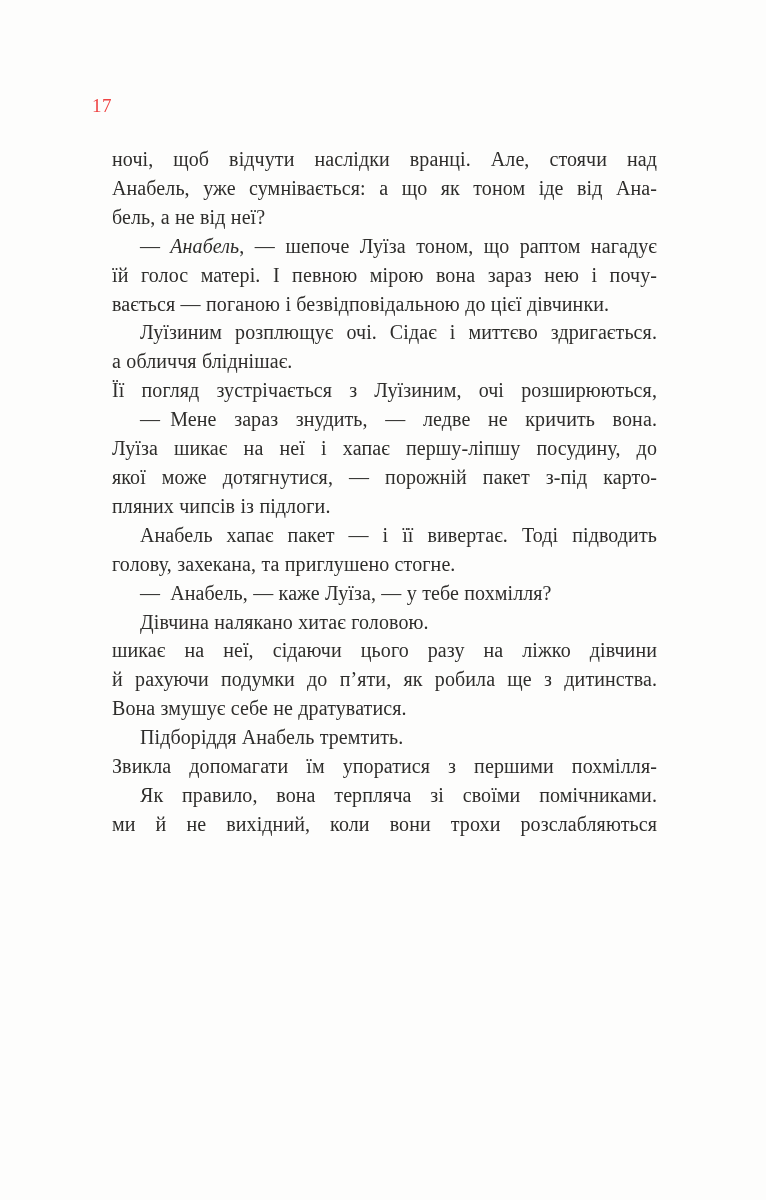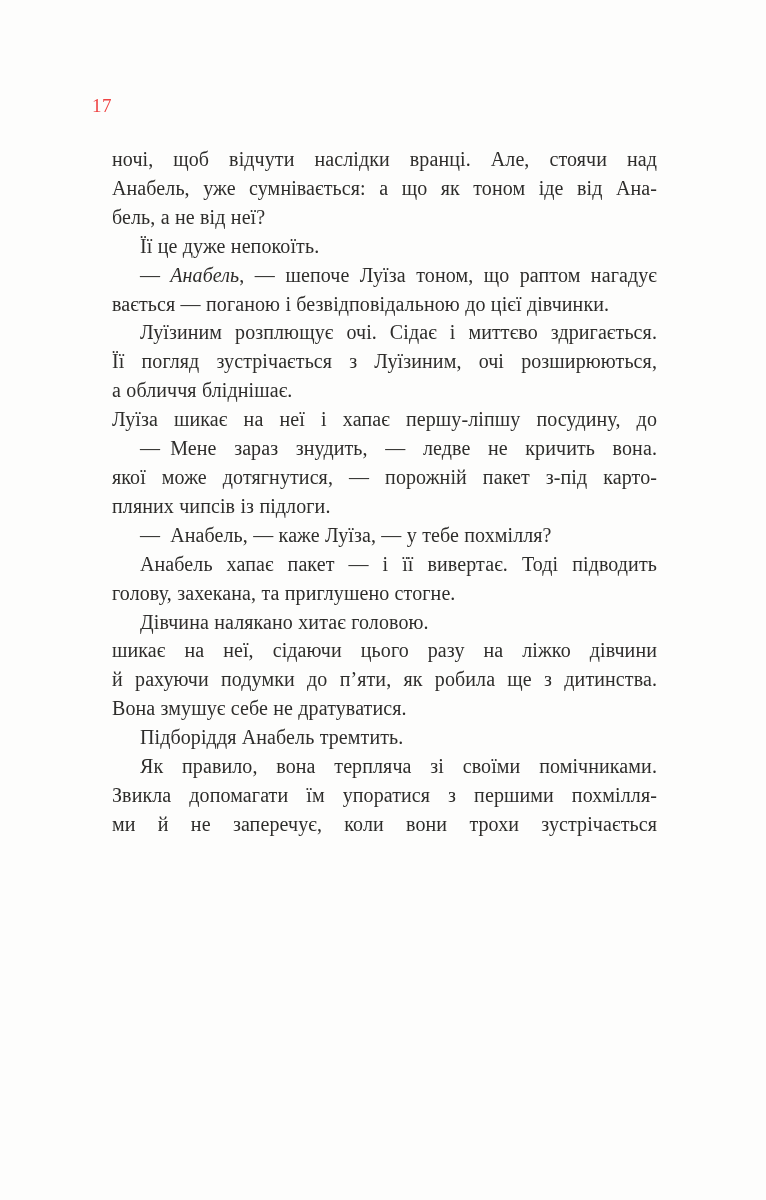--- a/index.html
+++ b/index.html
@@ -63,54 +63,52 @@
 
 <div class="page">
   <div class="page-number">17</div>
   <div class="text-block">
       <div class="para">
         <div class="line"><span>ночі, щоб відчути наслідки вранці. Але, стоячи над</span></div>
         <div class="line"><span>Анабель, уже сумнівається: а що як тоном іде від Ана-</span></div>
         <div class="line end"><span>бель, а не від неї?</span></div>
       </div>
       <div class="para">
-        <div class="line indent end"><span>Її це дуже непокоїть.</span></div>
-      </div>
-      <div class="para">
         <div class="line indent"><span>— </span><i>Анабель</i><span>, — шепоче Луїза тоном, що раптом нагадує</span></div>
+        <div class="line"><span>їй голос матері. І певною мірою вона зараз нею і почу-</span></div>
         <div class="line end"><span>вається — поганою і безвідповідальною до цієї дівчинки.</span></div>
       </div>
       <div class="para">
         <div class="line indent"><span>Луїзиним розплющує очі. Сідає і миттєво здригається.</span></div>
+        <div class="line end"><span>а обличчя бліднішає.</span></div>
         <div class="line"><span>Її погляд зустрічається з Луїзиним, очі розширюються,</span></div>
-        <div class="line end"><span>а обличчя бліднішає.</span></div>
       </div>
       <div class="para">
+        <div class="line indent"><span>— Мене зараз знудить, — ледве не кричить вона.</span></div>
         <div class="line"><span>Луїза шикає на неї і хапає першу-ліпшу посудину, до</span></div>
-        <div class="line indent"><span>— Мене зараз знудить, — ледве не кричить вона.</span></div>
         <div class="line"><span>якої може дотягнутися, — порожній пакет з-під карто-</span></div>
         <div class="line end"><span>пляних чипсів із підлоги.</span></div>
       </div>
       <div class="para">
-        <div class="line indent end"><span>— Анабель, — каже Луїза, — у тебе похмілля?</span></div>
+        <div class="line indent"><span>Анабель хапає пакет — і її вивертає. Тоді підводить</span></div>
+        <div class="line end"><span>голову, захекана, та приглушено стогне.</span></div>
       </div>
       <div class="para">
-        <div class="line indent"><span>Анабель хапає пакет — і її вивертає. Тоді підводить</span></div>
-        <div class="line end"><span>голову, захекана, та приглушено стогне.</span></div>
+        <div class="line indent end"><span>— Анабель, — каже Луїза, — у тебе похмілля?</span></div>
       </div>
       <div class="para">
         <div class="line indent end"><span>Дівчина налякано хитає головою.</span></div>
       </div>
       <div class="para">
         <div class="line"><span>шикає на неї, сідаючи цього разу на ліжко дівчини</span></div>
         <div class="line"><span>й рахуючи подумки до п’яти, як робила ще з дитинства.</span></div>
         <div class="line end"><span>Вона змушує себе не дратуватися.</span></div>
       </div>
       <div class="para">
         <div class="line indent end"><span>Підборіддя Анабель тремтить.</span></div>
       </div>
       <div class="para">
+        <div class="line"><span>Звикла допомагати їм упоратися з першими похмілля-</span></div>
         <div class="line indent"><span>Як правило, вона терпляча зі своїми помічниками.</span></div>
-        <div class="line"><span>Звикла допомагати їм упоратися з першими похмілля-</span></div>
-        <div class="line"><span>ми й не заперечує, коли вони трохи зустрічається</span></div>
+        <div class="line"><span>ми й не вихідний, коли вони трохи розслабляються</span></div>
       </div>
     </div>
 </div>
 
 </body></html>

